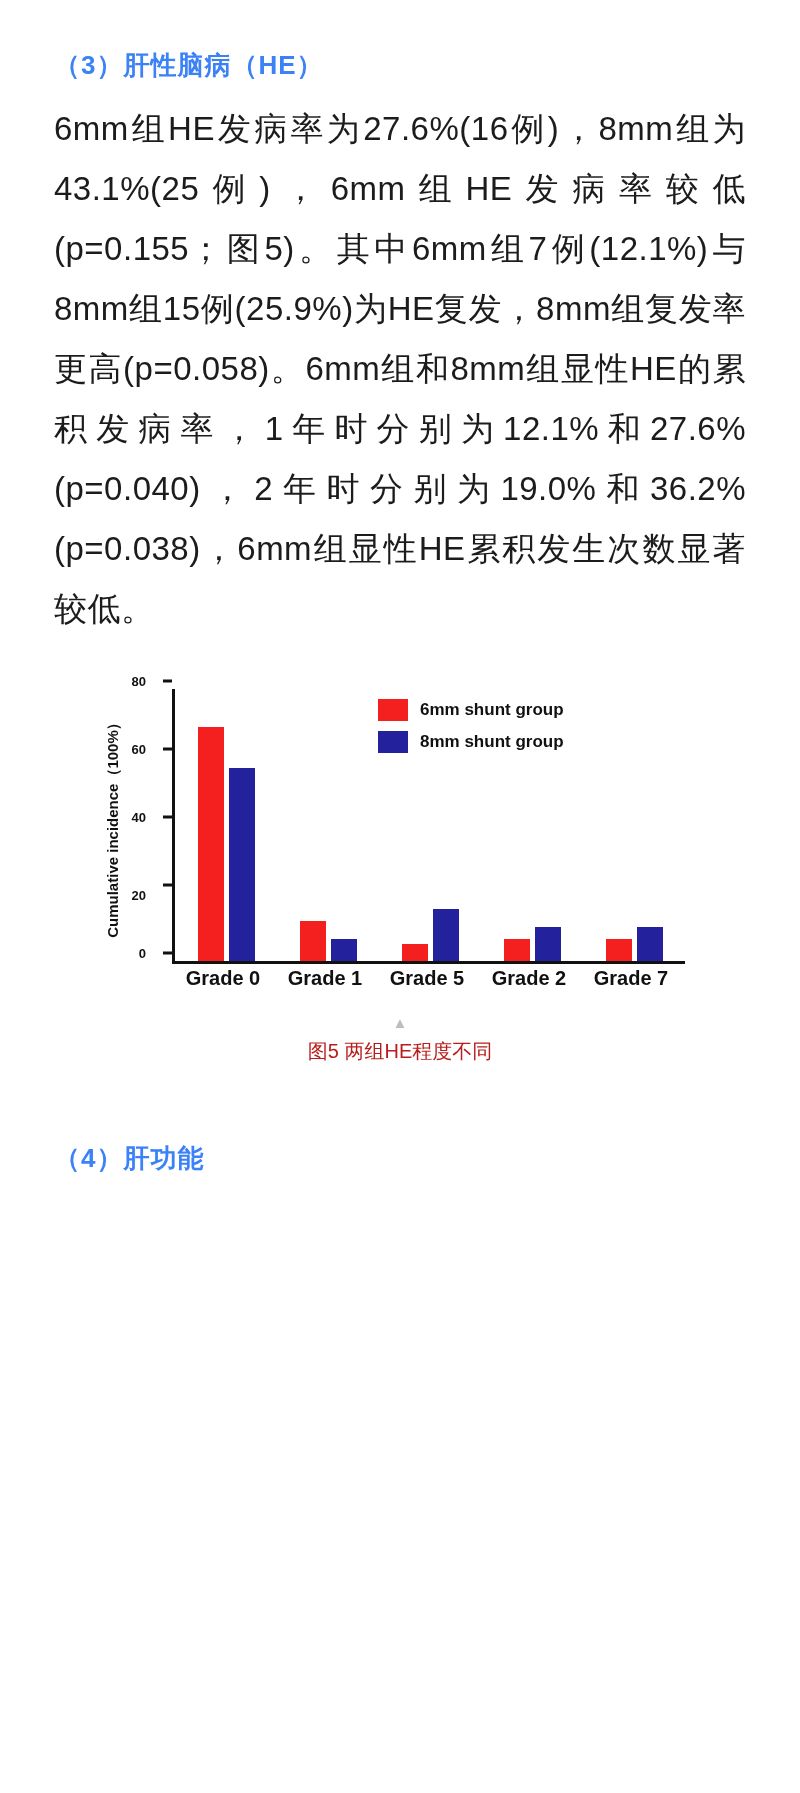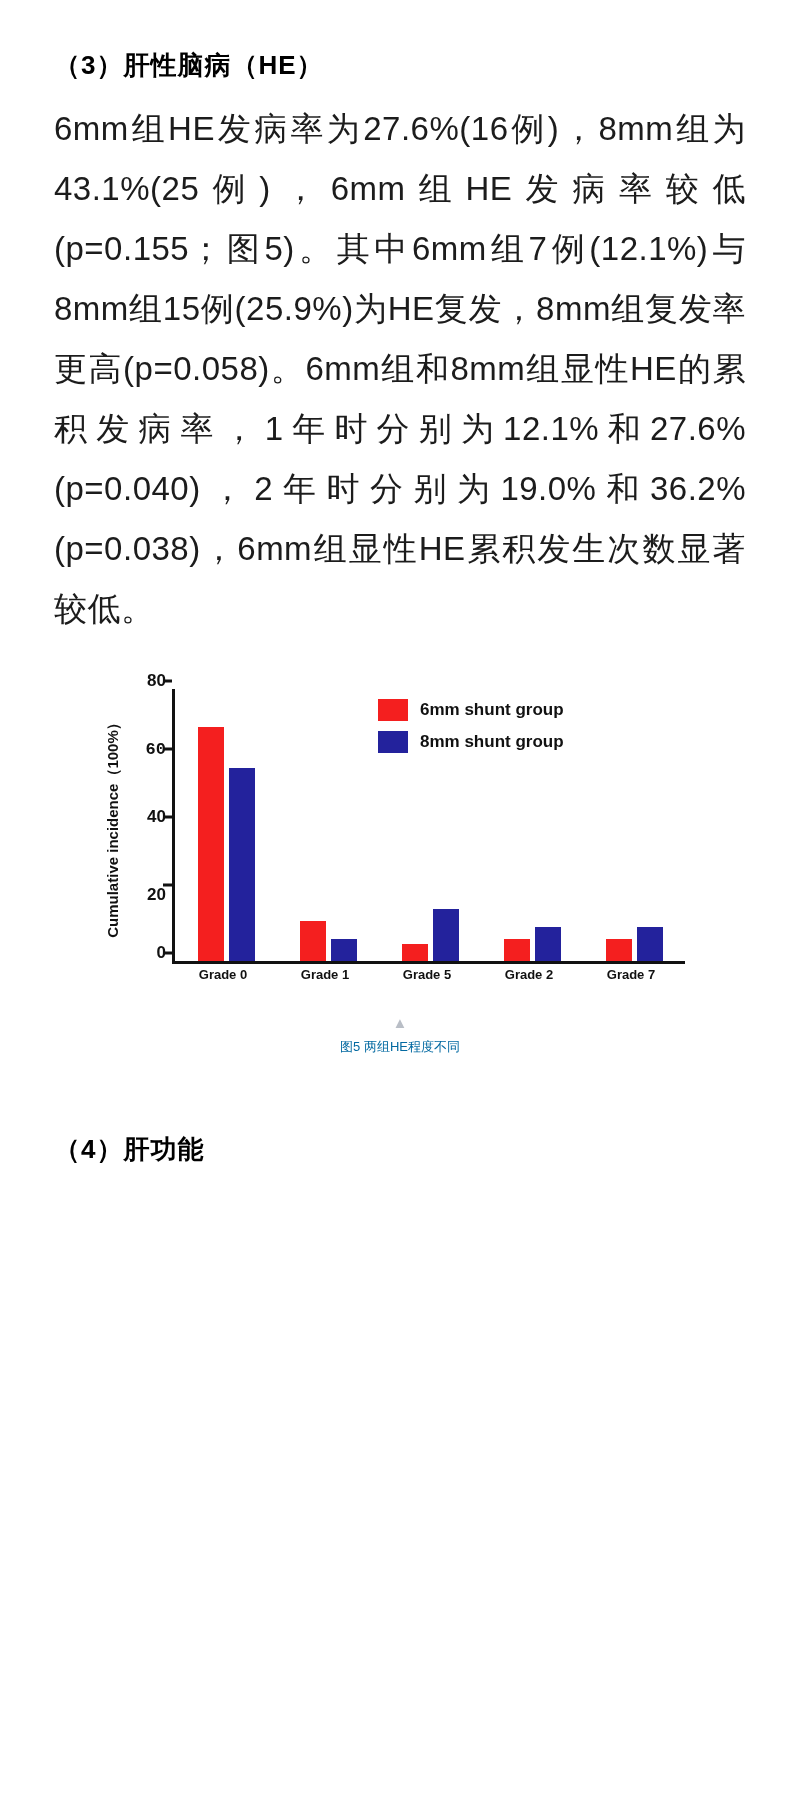--- a/index.html
+++ b/index.html
@@ -14,21 +14,21 @@
     color: #1a1a1a;
   }
   .page {
     width: 800px;
     min-height: 1793px;
     box-sizing: border-box;
     padding: 36px 54px 40px 54px;
     position: relative;
   }
   .section-heading {
-    color: #000000;
+    color: #3b82f6;
     font-size: 26px;
     font-weight: bold;
     letter-spacing: 1px;
     margin: 12px 0 16px 0;
   }
   .body-text {
     font-size: 33px;
     line-height: 1.82;
     text-align: justify;
     text-justify: inter-ideograph;
@@ -74,23 +74,23 @@
   }
   .y-ticks {
     position: absolute;
     left: 0px;
     top: 0px;
     width: 72px;
     height: 272px;
   }
   .y-tick {
     position: absolute;
-    right: 6px;
+    right: 26px;
     transform: translateY(-50%);
-    font-size: 17px;
+    font-size: 13px;
     font-weight: bold;
     color: #111;
   }
   .y-tick-mark {
     position: absolute;
     right: 0px;
     width: 9px;
     height: 3px;
     background: #111;
     transform: translateY(-50%);
@@ -119,21 +119,21 @@
   .x-labels {
     position: absolute;
     left: 72px;
     top: 286px;
     width: 510px;
     display: flex;
   }
   .x-label {
     flex: 1 1 0;
     text-align: center;
-    font-size: 13px;
+    font-size: 20px;
     font-weight: bold;
     color: #111;
   }
   .legend {
     position: absolute;
     left: 278px;
     top: 18px;
     display: flex;
     flex-direction: column;
     gap: 10px;
@@ -156,22 +156,22 @@
   }
   .fig-caret {
     text-align: center;
     color: #b9bec6;
     font-size: 15px;
     margin-top: 4px;
     line-height: 1;
   }
   .fig-caption {
     text-align: center;
-    font-size: 13px;
-    color: #0369a1;
+    font-size: 20px;
+    color: #b91c1c;
     margin-top: 8px;
   }
   .spacer-lg { height: 54px; }
 </style>
 </head>
 <body>
 
 <div class="page">
 
   <h2 class="section-heading">（3）肝性脑病（HE）</h2>
@@ -185,21 +185,21 @@
         <span>Cumulative incidence（100%）</span>
       </div>
 
       <div class="y-ticks" id="yticks">
           <div class="y-tick" style="top: 272px;">0</div>
           <div class="y-tick-mark" style="top: 272px;"></div>
           <div class="y-tick" style="top: 204px; margin-top: 10px;">20</div>
           <div class="y-tick-mark" style="top: 204px;"></div>
           <div class="y-tick" style="top: 136px;">40</div>
           <div class="y-tick-mark" style="top: 136px;"></div>
-          <div class="y-tick" style="top: 68px; font-family: Liberation Mono, monospace;">60</div>
+          <div class="y-tick" style="top: 68px;">60</div>
           <div class="y-tick-mark" style="top: 68px;"></div>
           <div class="y-tick" style="top: 0px;">80</div>
           <div class="y-tick-mark" style="top: 0px;"></div>
         </div>
 
       <div class="plot-area">
         <div class="bars-row" id="bars">
             <div class="bar-group">
               <div class="bar" style="height: 234.6px; background: rgb(244, 31, 31);"></div>
               <div class="bar" style="height: 193.8px; background: rgb(35, 34, 156);"></div>

